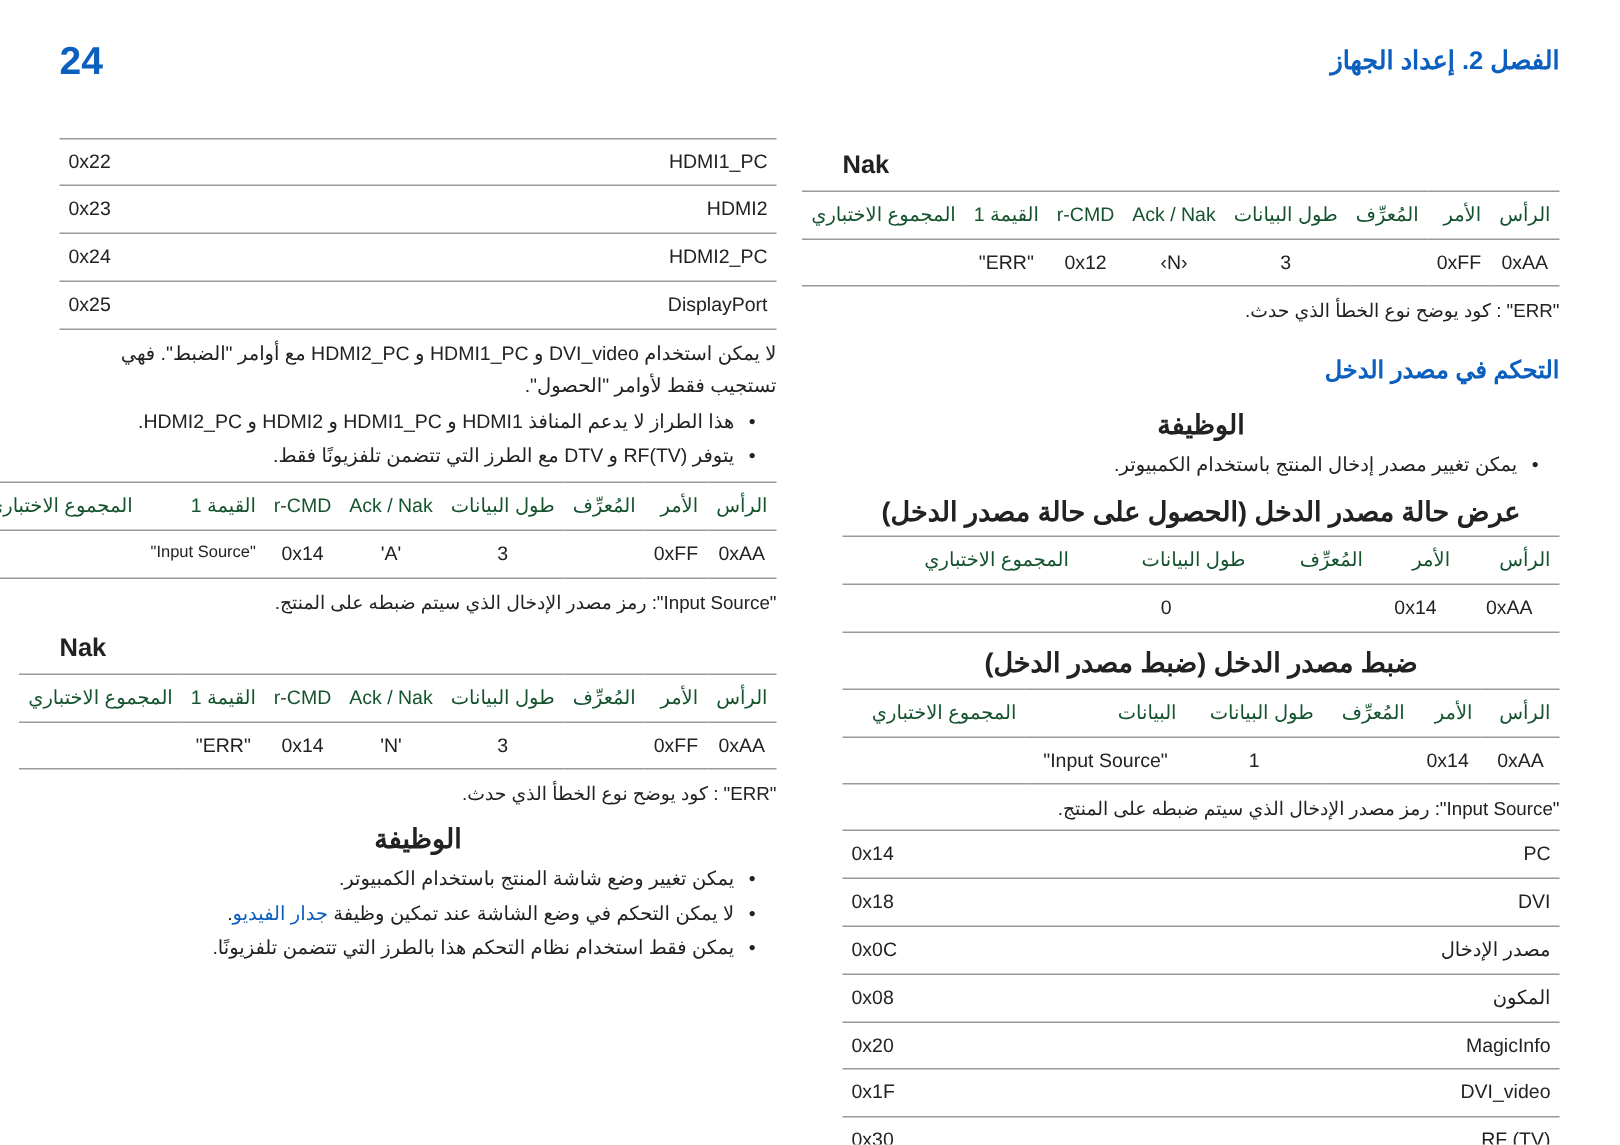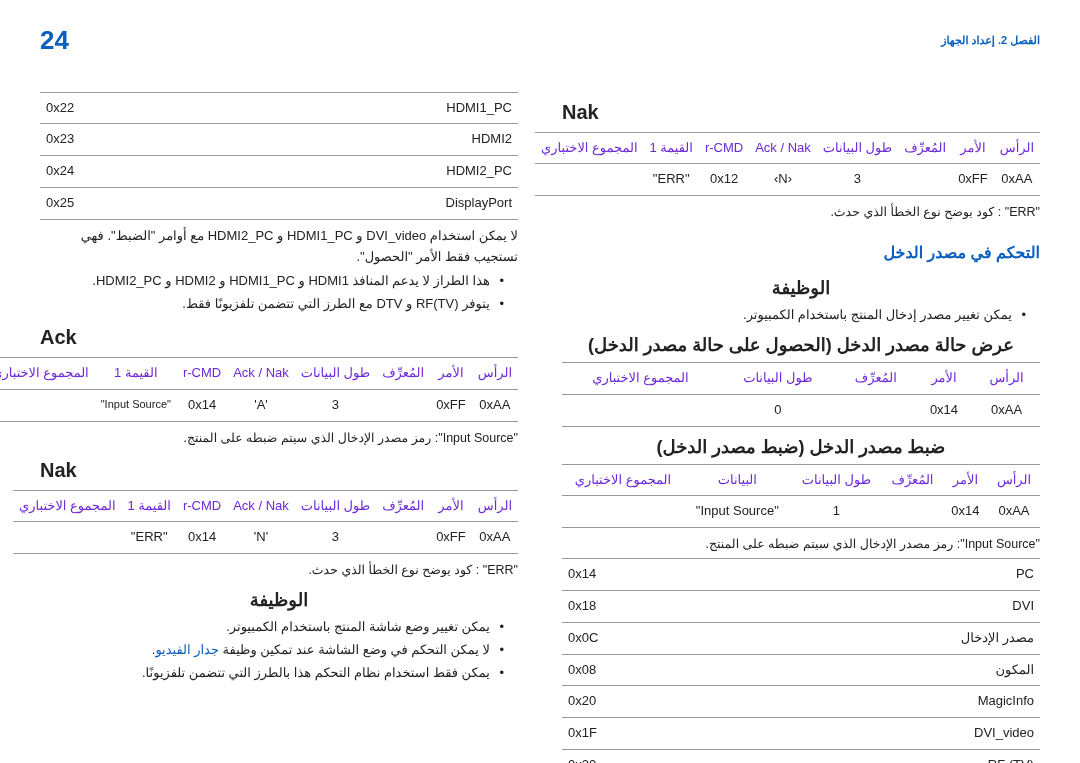--- a/index.html
+++ b/index.html
@@ -29,31 +29,31 @@
     align-items: center;
     margin-bottom: 28px;
   }
   .page-num {
     color: var(--link);
     font-size: 26px;
     font-weight: 700;
   }
   .chapter {
     color: var(--link);
-    font-size: 11px;
+    font-size: 17px;
     font-weight: 600;
     margin-left: 44px;
   }
   .columns {
     display: flex;
     gap: 44px;
   }
   .col { flex: 1 1 0; min-width: 0; }
   .h-nak, .h-ack {
-    font-size: 20px;
+    font-size: 17px;
     font-weight: 700;
     margin: 6px 0 4px;
     text-align: left;
     direction: ltr;
   }
   .h-section {
     color: var(--link);
     font-size: 16px;
     font-weight: 600;
     margin: 18px 0 8px;
@@ -83,21 +83,21 @@
     margin: 2px 0 6px;
   }
   th, td {
     border-top: 1px solid var(--border);
     border-bottom: 1px solid var(--border);
     padding: 5px 6px;
     text-align: center;
     font-weight: 400;
     white-space: nowrap;
   }
-  th { font-weight: 400; color: #6d28d9; }
+  th { font-weight: 400; color: #14532d; text-align: right; }
   .two-col td:first-child { text-align: right; width: 70%; }
   .two-col td:last-child { text-align: left; width: 30%; }
   .ltr-cell { direction: ltr; }
   .note { font-size: 12.5px; }
 </style>
 </head>
 <body>
 
 <div class="page">
 
@@ -239,27 +239,26 @@
               <td class="ltr-cell">HDMI2_PC</td>
               <td class="ltr-cell">0x24</td>
             </tr>
         <tr>
               <td class="ltr-cell">DisplayPort</td>
               <td class="ltr-cell">0x25</td>
             </tr>
       </tbody>
         </table>
 
-      <div class="para">لا يمكن استخدام DVI_video و HDMI1_PC و HDMI2_PC مع أوامر "الضبط". فهي تستجيب فقط الأمر "الحصول".</div>
+      <div class="para">لا يمكن استخدام DVI_video و HDMI1_PC و HDMI2_PC مع أوامر "الضبط". فهي تستجيب فقط لأوامر "الحصول".</div>
       <ul class="bul">
         <li>هذا الطراز لا يدعم المنافذ HDMI1 و HDMI1_PC و HDMI2 و HDMI2_PC.</li>
         <li>يتوفر RF(TV) و DTV مع الطرز التي تتضمن تلفزيونًا فقط.</li>
       </ul>
 
-      <div class="h-ack">Ack</div>
       <table>
         <tbody>
             <tr>
           <th>الرأس</th>
           <th>الأمر</th>
           <th>المُعرِّف</th>
           <th>طول البيانات</th>
           <th>Ack / Nak</th>
           <th>r-CMD</th>
           <th>القيمة 1</th>

